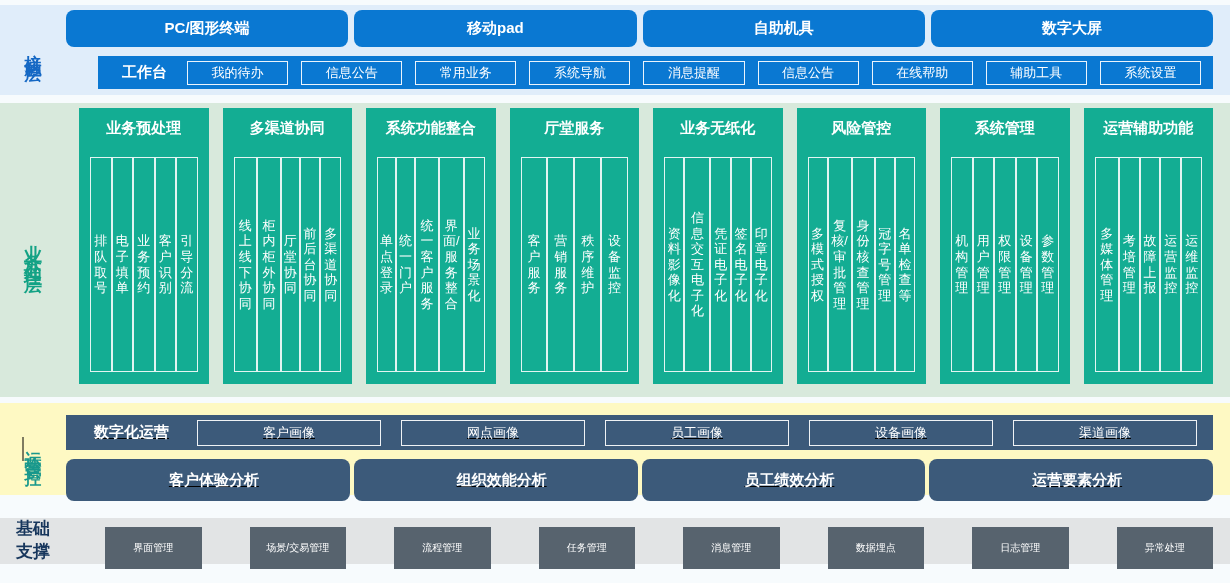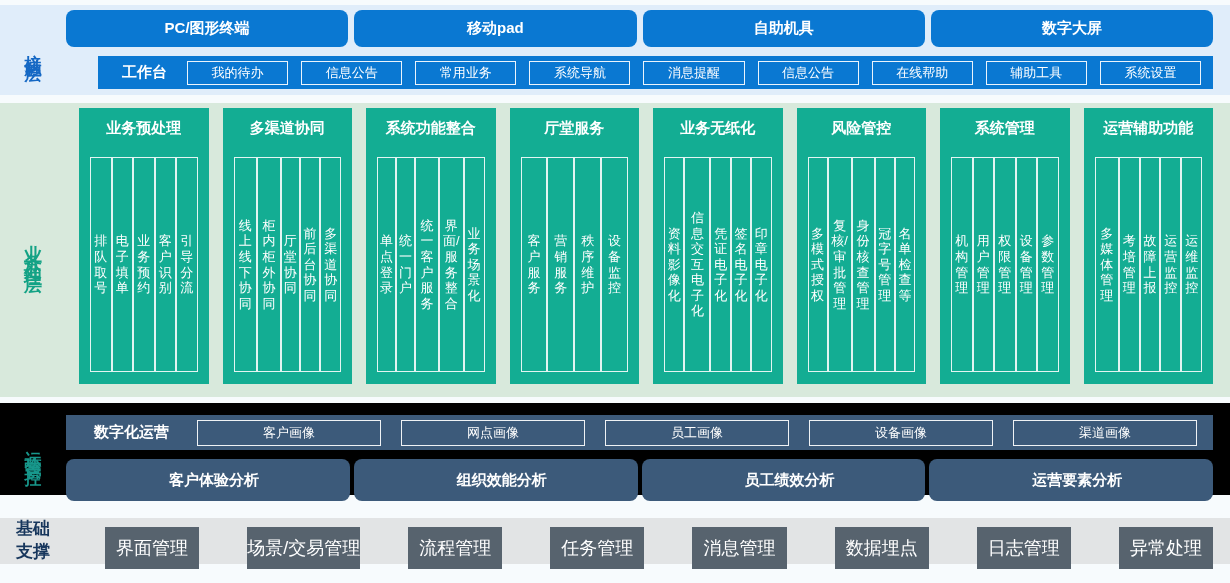--- a/index.html
+++ b/index.html
@@ -6,21 +6,21 @@
   html,body { width:1230px; height:583px; }
   body {
     font-family:"Liberation Sans", "DejaVu Sans", sans-serif;
     background:#f7fbfd;
     position:relative;
     overflow:hidden;
   }
   .band { position:absolute; left:0; width:1230px; display:flex; }
   .band-contact    { top:5px;   height:90px;  background:#e0edfa; }
   .band-business   { top:103px; height:294px; background:#d8e9dc; }
-  .band-operation  { top:403px; height:92px; background:#000000; }
+  .band-operation  { top:403px; height:92px; background:#fef9c3;text-decoration:underline; }
   .band-foundation { top:518px; height:46px;  background:#e2e4e5; }
 
   .side { width:66px; flex:none; display:flex; align-items:center; justify-content:center; }
   .vlabel {
     writing-mode:vertical-lr; text-orientation:upright;
     font-weight:bold; letter-spacing:6px; line-height:1;
   }
   .vlabel.lbl-contact   { font-size:17px; color:#1568c4; }
   .vlabel.lbl-business  { font-size:18px; color:#13a285; letter-spacing:8px; }
   .vlabel.lbl-operation { font-size:17px; color:#18988c; }
@@ -81,21 +81,21 @@
   .analysis-row { margin-top:9px; display:flex; gap:4px; height:42px; }
   .analysis {
     flex:1; background:#3c5a7a; border-radius:8px;
     color:#fff; font-weight:bold; font-size:15px;
     display:flex; align-items:center; justify-content:center;padding-left:12px;
   }
 
   
   .foundation-row { margin-top:9px; display:flex; gap:9px; height:42px; }
   .fbox {
-    flex:1; background:#57636e; color:#fff; font-size:18px;
+    flex:1; background:#57636e; color:#fff; font-size:10px;
     display:flex; align-items:center; justify-content:center; white-space:nowrap;margin-left:39px;
   }
 </style>
 </head>
 <body>
 
 <section class="band band-contact">
   <div class="side">
     <span class="vlabel lbl-contact">接触层</span>
   </div>

